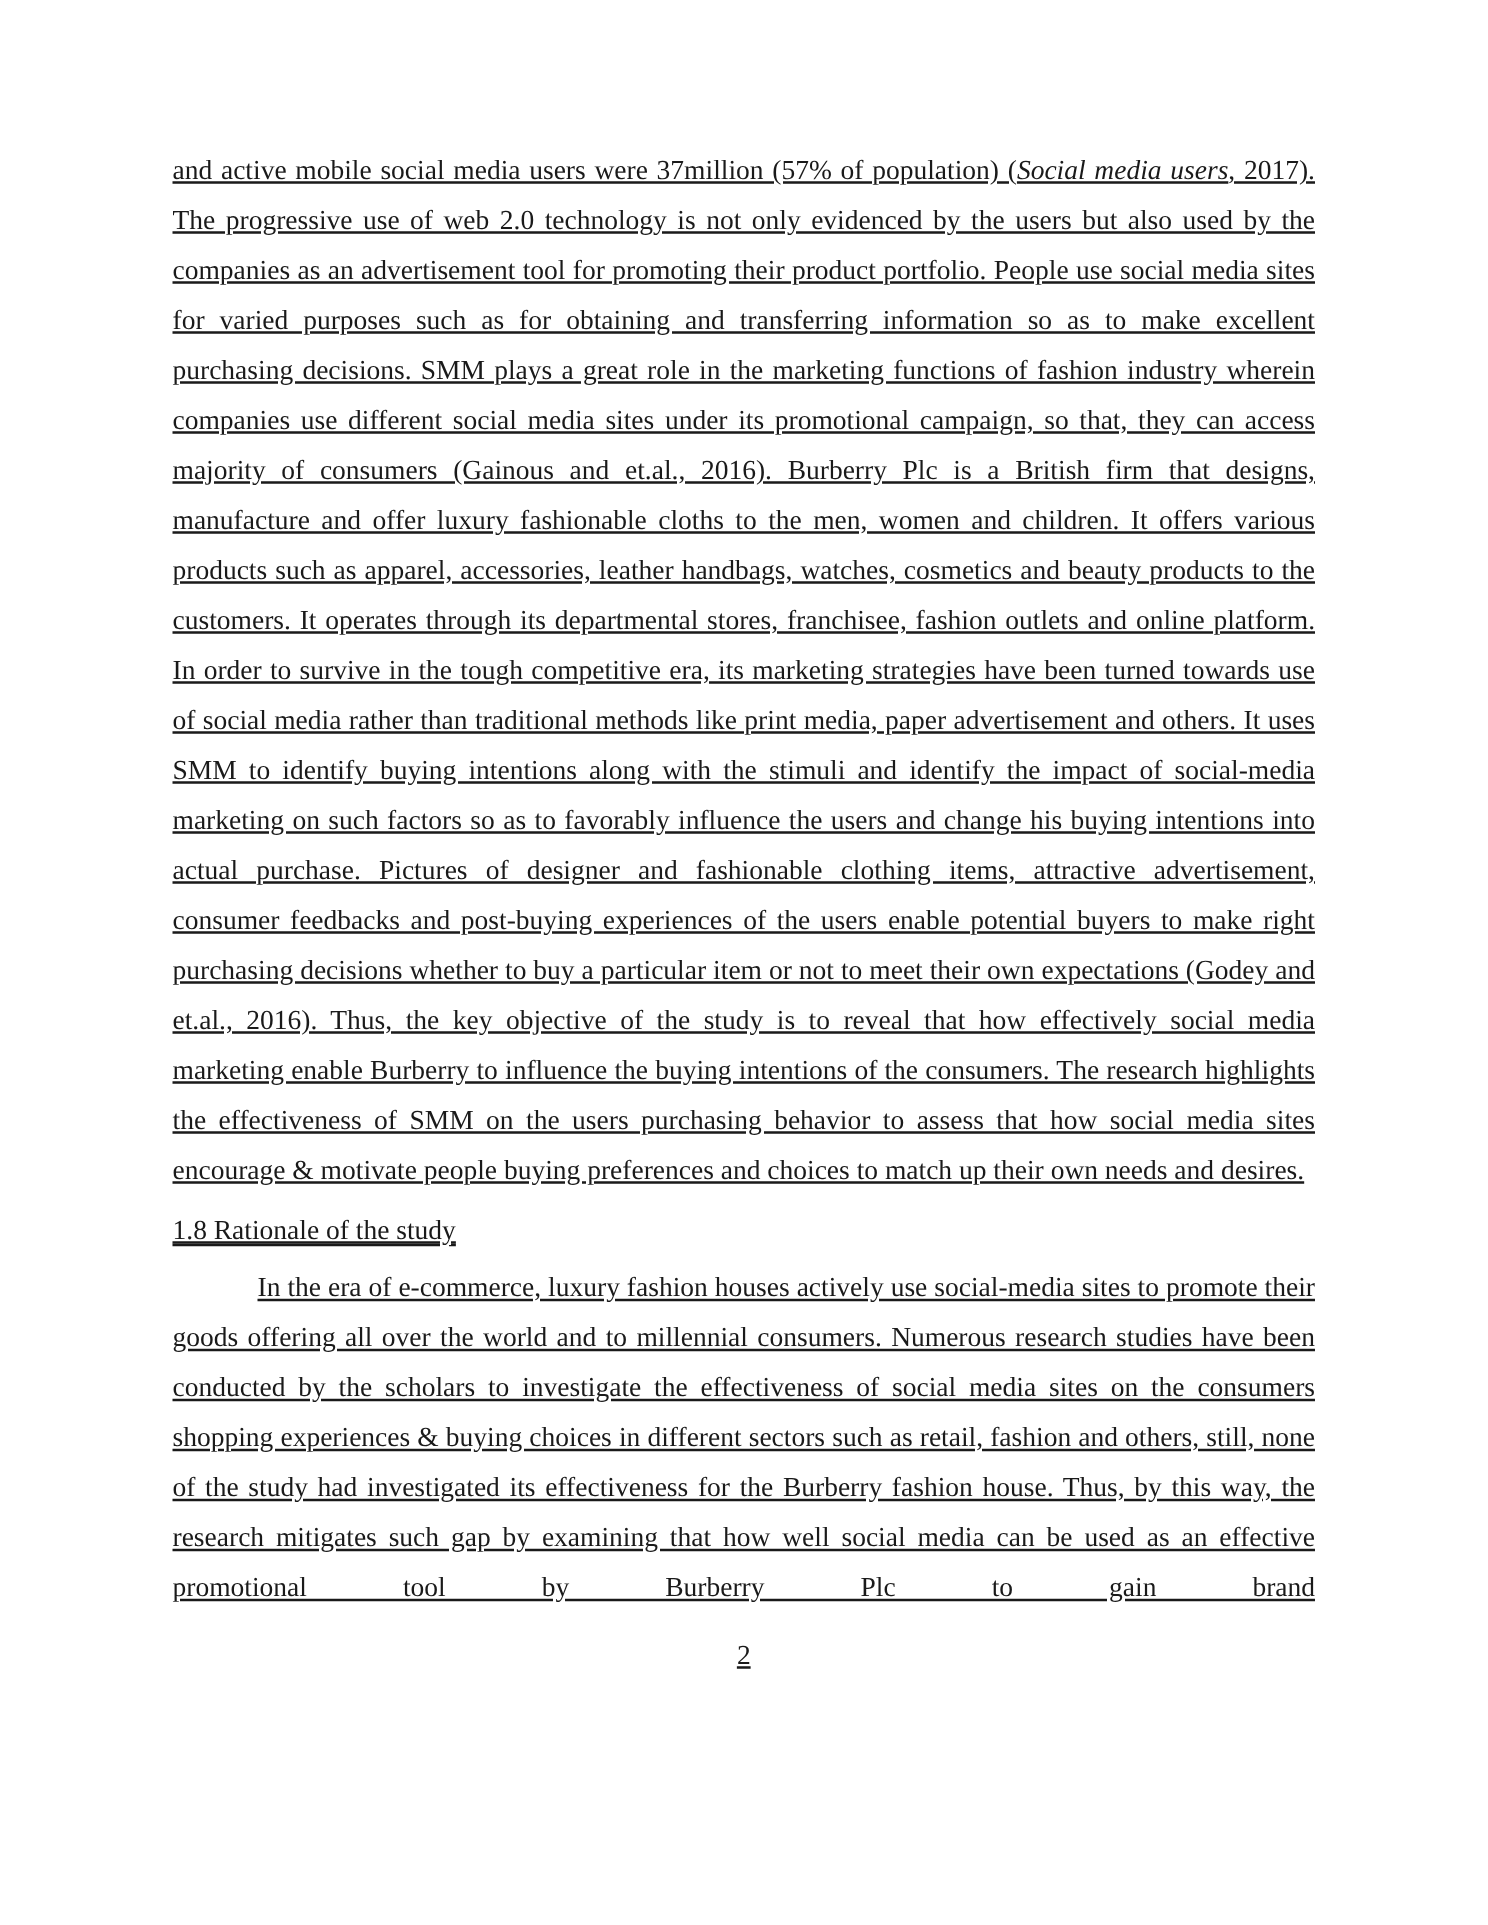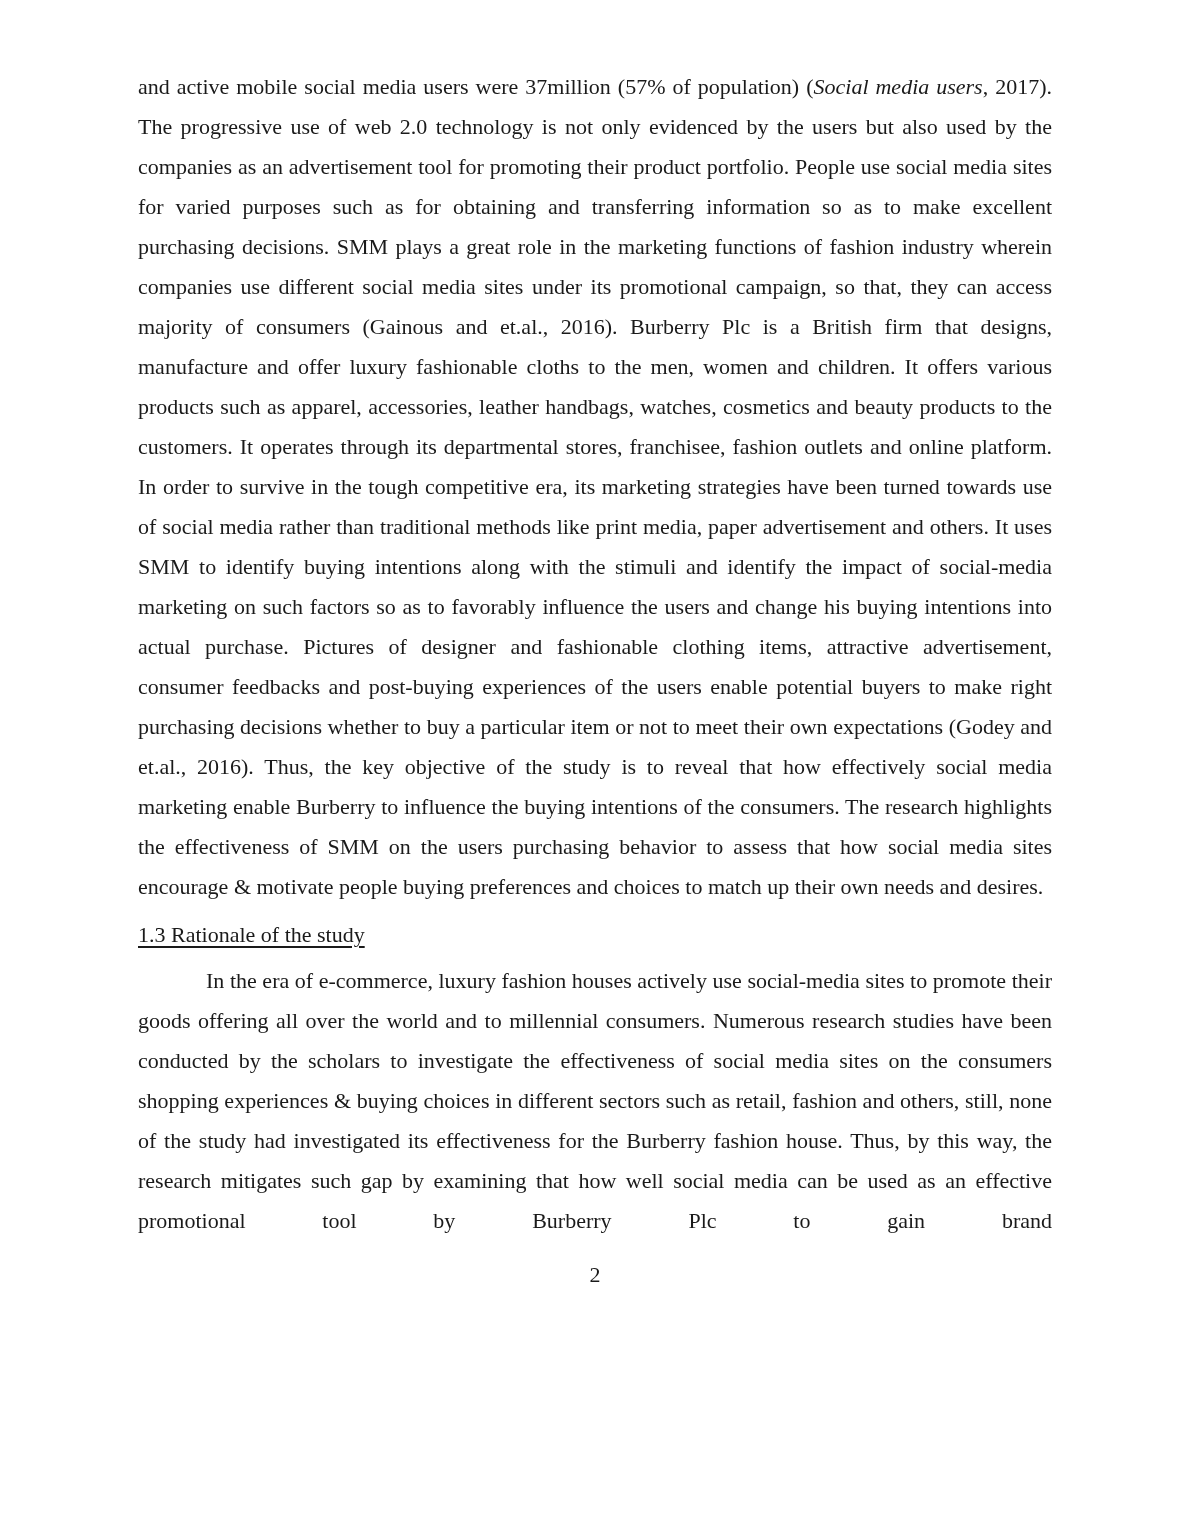--- a/index.html
+++ b/index.html
@@ -11,21 +11,22 @@
     height: 1540px;
     background: #ffffff;
     font-family: "Liberation Serif", serif;
     color: #1a1a1a;
     overflow: hidden;
   }
   .page {
     box-sizing: border-box;
     width: 1190px;
     height: 1237px;
-    padding: 67px 138px 0 138px;
+    padding: 116px 138px 0 138px;
+    text-decoration: underline;
   }
   .body-text {
     margin: 0;
     font-size: 22px;
     line-height: 40px;
     text-align: justify;
     text-justify: inter-word;
     color: #1a1a1a;
   }
   .para1 {
@@ -55,21 +56,21 @@
     color: #1a1a1a;
   }
 </style>
 </head>
 <body>
 
 <div class="page">
   <main>
     <p class="body-text para1"><span>and active mobile social media users were 37million (57% of population) (</span><em class="cite-italic">Social media users</em><span>, 2017). The progressive use of web 2.0 technology is not only evidenced by the users but also used by the companies as an advertisement tool for promoting their product portfolio. People use social media sites for varied purposes such as for obtaining and transferring information so as to make excellent purchasing decisions. SMM plays a great role in the marketing functions of fashion industry wherein companies use different social media sites under its promotional campaign, so that, they can access majority of consumers (Gainous and et.al., 2016). Burberry Plc is a British firm that designs, manufacture and offer luxury fashionable cloths to the men, women and children. It offers various products such as apparel, accessories, leather handbags, watches, cosmetics and beauty products to the customers. It operates through its departmental stores, franchisee, fashion outlets and online platform. In order to survive in the tough competitive era, its marketing strategies have been turned towards use of social media rather than traditional methods like print media, paper advertisement and others. It uses SMM to identify buying intentions along with the stimuli and identify the impact of social-media marketing on such factors so as to favorably influence the users and change his buying intentions into actual purchase. Pictures of designer and fashionable clothing items, attractive advertisement, consumer feedbacks and post-buying experiences of the users enable potential buyers to make right purchasing decisions whether to buy a particular item or not to meet their own expectations (Godey and et.al., 2016). Thus, the key objective of the study is to reveal that how effectively social media marketing enable Burberry to influence the buying intentions of the consumers. The research highlights the effectiveness of SMM on the users purchasing behavior to assess that how social media sites encourage &amp; motivate people buying preferences and choices to match up their own needs and desires.</span></p>
 
-    <h2 class="section-heading">1.3 Rationale of the study</h2>
+    <h2 class="section-heading">1.8 Rationale of the study</h2>
 
     <p class="body-text para2">In the era of e-commerce, luxury fashion houses actively use social-media sites to promote their goods offering all over the world and to millennial consumers. Numerous research studies have been conducted by the scholars to investigate the effectiveness of social media sites on the consumers shopping experiences &amp; buying choices in different sectors such as retail, fashion and others, still, none of the study had investigated its effectiveness for the Burberry fashion house. Thus, by this way, the research mitigates such gap by examining that how well social media can be used as an effective promotional tool by Burberry Plc to gain brand</p>
   </main>
 
   <footer class="footer">
     <span>2</span>
   </footer>
 </div>
 
 </body></html>

